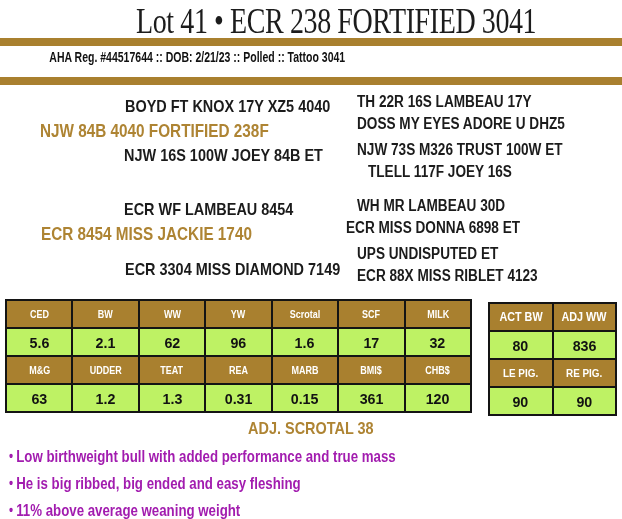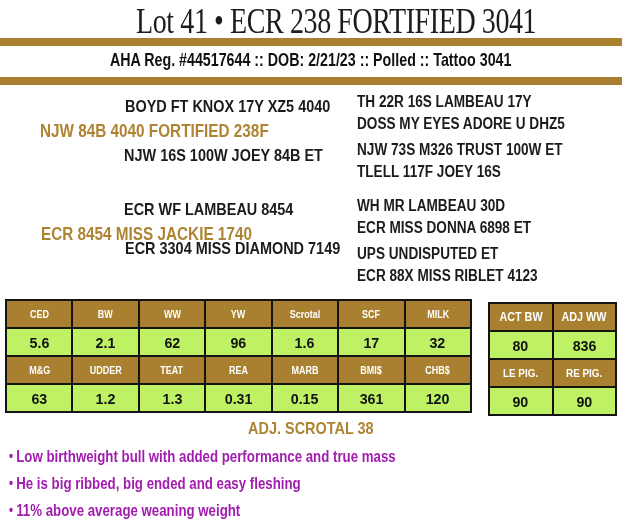--- a/index.html
+++ b/index.html
@@ -24,21 +24,21 @@
     font-size:35px; font-weight:500; letter-spacing:-0.5px;
     color:#1c1c1c;
     padding-left:27px;
   }
   .goldbar { position:absolute; left:0; width:622px; height:8px; background:#A9802F; }
   .bar-top    { top:38px; }
   .bar-bottom { top:77px; }
 
   .regline {
     position:absolute; top:49px; left:0; width:622px;
-    text-align:center; font-weight:bold; font-size:19px; color:#111;
+    font-weight:bold; font-size:14px; color:#111;
   }
   .regline .cx { transform:scaleX(0.75); }
 
   
   .ped-line { position:absolute; font-weight:bold; font-size:17px; color:#1b1b1b; }
   .ped-line.small { font-size:16px; }
   .ped-line.gold  { font-size:18px; color:#AE8433; }
 
   
   table { border-collapse:collapse; table-layout:fixed; position:absolute; }
@@ -94,37 +94,37 @@
   </div>
   <div class="ped-line small" style="left:357px; top:93px;">
     <span class="cxl">TH 22R 16S LAMBEAU 17Y</span>
   </div>
   <div class="ped-line small" style="left:357px; top:115px;">
     <span class="cxl">DOSS MY EYES ADORE U DHZ5</span>
   </div>
   <div class="ped-line small" style="left:357px; top:141px;">
     <span class="cxl">NJW 73S M326 TRUST 100W ET</span>
   </div>
-  <div class="ped-line small" style="left:357px; top:163px;">
+  <div class="ped-line small" style="left:368px; top:163px;">
     <span class="cxl">TLELL 117F JOEY 16S</span>
   </div>
 
   <div class="ped-line" style="left:124px; top:200px;">
     <span class="cxl">ECR WF LAMBEAU 8454</span>
   </div>
   <div class="ped-line gold" style="left:41px; top:224px;">
     <span class="cxl">ECR 8454 MISS JACKIE 1740</span>
   </div>
-  <div class="ped-line" style="left:125px; top:239px;">
+  <div class="ped-line" style="left:125px; top:260px;">
     <span class="cxl">ECR 3304 MISS DIAMOND 7149</span>
   </div>
   <div class="ped-line small" style="left:357px; top:197px;">
     <span class="cxl">WH MR LAMBEAU 30D</span>
   </div>
-  <div class="ped-line small" style="left:357px; top:219px;">
+  <div class="ped-line small" style="left:346px; top:219px;">
     <span class="cxl">ECR MISS DONNA 6898 ET</span>
   </div>
   <div class="ped-line small" style="left:357px; top:245px;">
     <span class="cxl">UPS UNDISPUTED ET</span>
   </div>
   <div class="ped-line small" style="left:357px; top:267px;">
     <span class="cxl">ECR 88X MISS RIBLET 4123</span>
   </div>
 
   <table class="epd-table">

